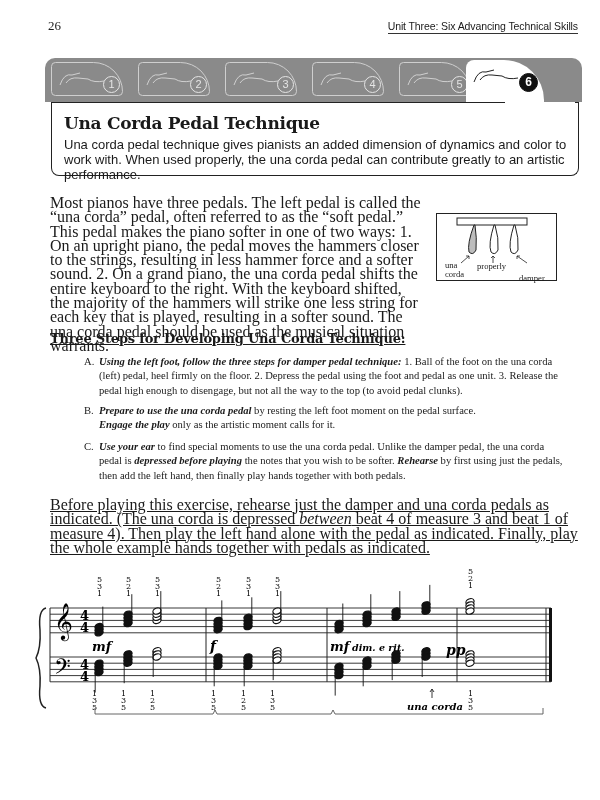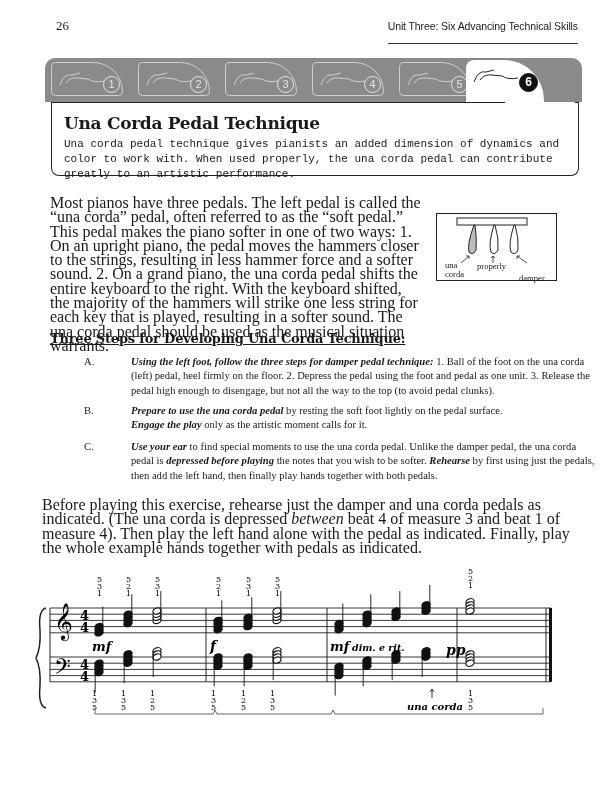--- a/index.html
+++ b/index.html
@@ -1,49 +1,49 @@
 <!DOCTYPE html>
 <html><head>
 <meta charset="utf-8">
 <style>
   html, body { margin: 0; padding: 0; background: #ffffff; }
   body { width: 600px; height: 800px; position: relative; overflow: hidden; font-family: "DejaVu Serif", serif; color: #1a1a1a; }
-  .page-number { position: absolute; left: 48px; top: 18px; font-size: 13px; font-family: "Liberation Serif", serif; margin-left: 8px; }
-  .running-head { position: absolute; right: 22px; top: 20px; font-size: 10.5px; font-family: "Liberation Sans", sans-serif; border-bottom: 1px solid #333; padding-bottom: 11px; letter-spacing: -0.1px; }
+  .page-number { position: absolute; left: 48px; top: 18px; font-size: 13px; font-family: "Liberation Serif", serif; }
+  .running-head { position: absolute; right: 22px; top: 20px; font-size: 10.5px; font-family: "Liberation Sans", sans-serif; border-bottom: 1px solid #333; padding-bottom: 1px; letter-spacing: -0.1px; }
 
   .tab-panel { position: absolute; left: 45px; top: 58px; width: 537px; height: 44px; background: #8a8a8a; border-radius: 10px 10px 0 0; }
   .tab { position: absolute; top: 4px; width: 72px; height: 34px; border: 1.2px solid #cfcfcf; border-radius: 6px 40px 6px 6px; box-sizing: border-box; }
   .tab .num { position: absolute; right: 2px; bottom: 2px; width: 15px; height: 15px; border: 1.3px solid #e5e5e5; border-radius: 50%; color: #e5e5e5; font-size: 11px; line-height: 15px; text-align: center; font-family: "Liberation Sans", sans-serif; }
   .tab .hand { position: absolute; left: 6px; top: 6px; width: 48px; height: 20px; }
   .tab.active { background: #ffffff; border: none; border-radius: 8px 40px 0 0; top: 2px; height: 44px; width: 78px; }
   .tab.active .num { background: #111; color: #fff; border-color: #111; width: 17px; height: 17px; line-height: 17px; font-weight: bold; font-size: 12px; }
 
   .title-box { position: absolute; left: 51px; top: 103px; width: 528px; height: 73px; border: 1.3px solid #222; border-top: none; border-radius: 0 0 8px 8px; box-sizing: border-box; }
   .title-box-top { position: absolute; left: 51px; top: 102px; width: 454px; height: 1.3px; background: #222; }
   .title-box-top2 { position: absolute; left: 575px; top: 102px; width: 4px; height: 1.3px; background: #222; }
   .title { position: absolute; left: 64px; top: 113px; font-size: 17px; font-family: "DejaVu Serif", serif; font-weight: bold; letter-spacing: -0.3px; }
-  .intro { position: absolute; left: 64px; top: 137px; width: 510px; font-size: 11px; line-height: 15px; font-family: Liberation Mono, monospace; }
+  .intro { position: absolute; left: 64px; top: 137px; width: 510px; font-size: 13px; line-height: 15px; font-family: Liberation Sans, sans-serif; }
 
   .para { position: absolute; font-family: "Liberation Serif", serif; font-size: 16px; line-height: 14.3px; }
   .p1 { left: 50px; top: 196px; width: 372px; }
 
   .pedal-figure { position: absolute; left: 436px; top: 213px; width: 119px; height: 66px; border: 1px solid #222; }
   .pedal-figure svg { position: absolute; left: 0; top: 0; }
   .pedal-label { position: absolute; font-size: 8.6px; font-family: "Liberation Serif", serif; }
 
   .heading { position: absolute; left: 50px; top: 331px; font-size: 13px; font-weight: bold; font-family: "DejaVu Serif", serif; letter-spacing: -0.2px; text-decoration: underline; }
   .step { position: absolute; left: 84px; font-family: "Liberation Serif", serif; font-size: 10.6px; line-height: 14.3px; }
   .step .letter { position: absolute; left: 0; top: 0; }
-  .step .body { position: absolute; left: 15px; top: 0; width: 470px; margin-left: 32px; }
+  .step .body { position: absolute; left: 15px; top: 0; width: 470px; }
   .step-a { top: 355px; }
   .step-b { top: 404px; }
   .step-c { top: 440px; }
   b i, .bi { font-weight: bold; font-style: italic; }
 
-  .p2 { left: 42px; top: 498px; width: 530px; }
+  .p2 { left: 50px; top: 498px; width: 530px; text-decoration: underline; }
 
   .score { position: absolute; left: 0; top: 560px; width: 600px; height: 170px; }
   .score text { font-family: "DejaVu Serif", serif; }
 </style>
 </head>
 <body>
 
 <div class="page-number">26</div>
 <div class="running-head">Unit Three: Six Advancing Technical Skills</div>
 
@@ -110,21 +110,21 @@
 </div>
 
 <div class="heading">Three Steps for Developing Una Corda Technique:</div>
 
 <div class="step step-a">
   <span class="letter">A.</span>
   <div class="body"><span class="bi">Using the left foot, follow the three steps for damper pedal technique:</span><span> 1. Ball of the foot on the una corda (left) pedal, heel firmly on the floor.  2. Depress the pedal using the foot and pedal as one unit.  3. Release the pedal high enough to disengage, but not all the way to the top (to avoid pedal clunks).</span></div>
 </div>
 <div class="step step-b">
   <span class="letter">B.</span>
-  <div class="body"><span class="bi">Prepare to use the una corda pedal</span><span> by resting the soft foot lightly on the pedal surface.</span><br><span class="bi">Engage the play</span><span> only as the artistic moment calls for it.</span></div>
+  <div class="body"><span class="bi">Prepare to use the una corda pedal</span><span> by resting the left foot moment on the pedal surface.</span><br><span class="bi">Engage the play</span><span> only as the artistic moment calls for it.</span></div>
 </div>
 <div class="step step-c">
   <span class="letter">C.</span>
   <div class="body"><span class="bi">Use your ear</span><span> to find special moments to use the una corda pedal.  Unlike the damper pedal, the una corda pedal is </span><span class="bi">depressed before playing</span><span> the notes that you wish to be softer.  </span><span class="bi">Rehearse</span><span> by first using just the pedals, then add the left hand, then finally play hands together with both pedals.</span></div>
 </div>
 
 <div class="para p2"><span>Before playing this exercise, rehearse just the damper and una corda pedals as indicated.  (The una corda is depressed </span><i>between</i><span> beat 4 of measure 3 and beat 1 of measure 4).  Then play the left hand alone with the pedal as indicated.  Finally, play the whole example hands together with pedals as indicated.</span></div>
 
 <svg class="score" id="score" width="600" height="170" viewBox="0 0 600 170">
   <g id="staff-lines">

